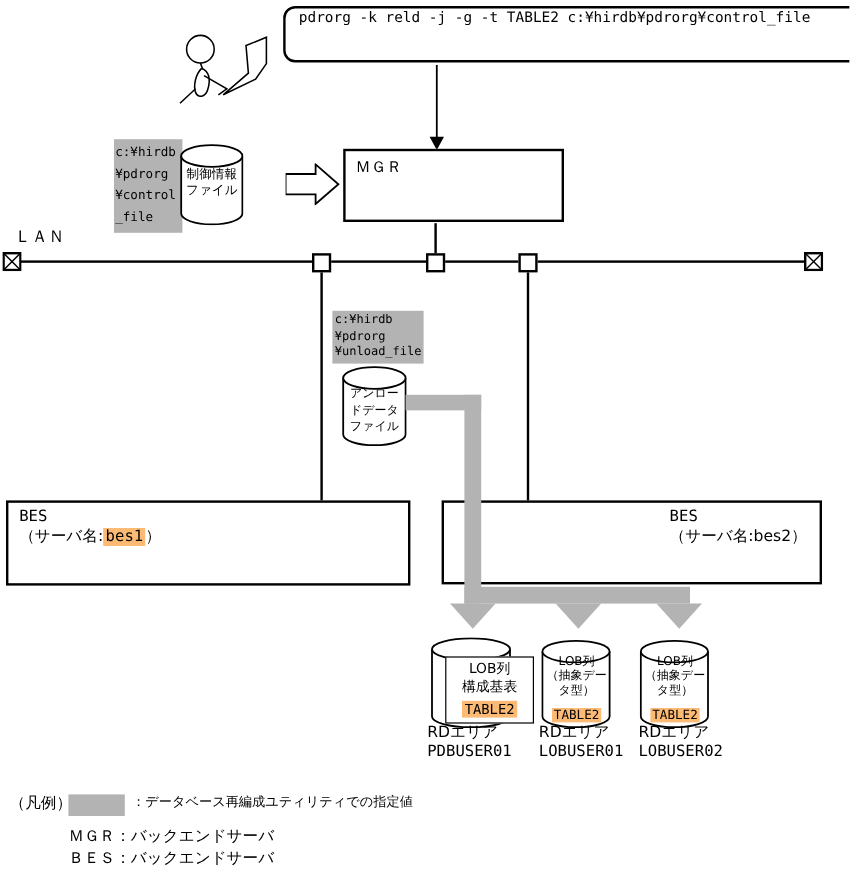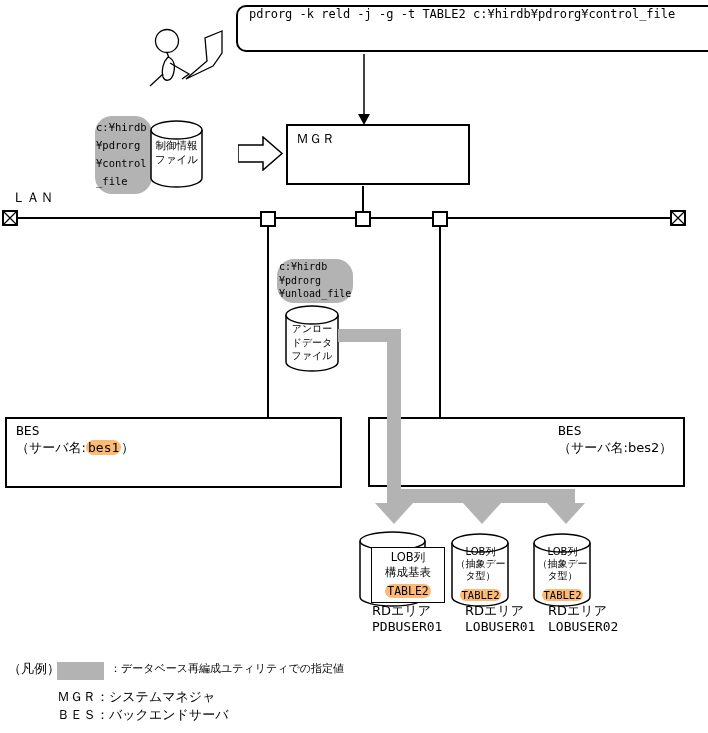--- a/index.html
+++ b/index.html
@@ -1,31 +1,31 @@
 <!DOCTYPE html>
 <html><head>
 <meta charset="utf-8">
 <style>
   html,body{margin:0;padding:0;background:#fff;}
   #canvas{position:relative;width:708px;height:733px;background:#fff;overflow:hidden;
           font-family:"DejaVu Sans","Liberation Sans",sans-serif;color:#000;}
   .abs{position:absolute;}
   .pre{white-space:pre-line;}
-  .mono{font-family:"DejaVu Sans Mono","Liberation Mono",monospace;border-radius:17px;}
+  .mono{font-family:"DejaVu Sans Mono","Liberation Mono",monospace;}
   .bubble{left:222px;top:5px;width:469px;height:43px;border:2px solid #000;border-radius:10px;
           display:flex;align-items:flex-start;padding-left:11px;font-size:12px;margin-left:14px;}
   .gray{background:#b3b3b3;}
   .pathblock{font-size:10.5px;line-height:18px;padding:2px 1px;}
   .pathblock2{font-size:10px;line-height:13.5px;padding:1px 2px;}
   .box{border:2px solid #000;box-sizing:border-box;background:#fff;}
   .vline{width:2px;background:#000;}
   .hline{height:2px;background:#000;}
   .cyl-label{text-align:center;}
   .hl{background:#fdba74;padding:0 2px;}
-  .rdlabel div{line-height:16px;font-size:13px;margin-left:16px;}
+  .rdlabel div{line-height:16px;font-size:13px;}
   svg{display:block;}
 </style>
 </head>
 <body>
 
 <div id="canvas">
 
   <div class="abs bubble mono">
     <span>pdrorg -k reld -j -g -t TABLE2 c:¥hirdb¥pdrorg¥control_file</span>
   </div>
@@ -161,16 +161,16 @@
     <div class="mono">LOBUSER01</div>
   </div>
   <div class="abs rdlabel" style="left:532px;top:603px;">
     <div>RDエリア</div>
     <div class="mono">LOBUSER02</div>
   </div>
 
   <div class="abs" style="left:8px;top:660px;font-size:13px;">（凡例）</div>
   <div class="abs gray" style="left:57px;top:662px;width:47px;height:18px;"></div>
   <div class="abs" style="left:110px;top:661px;font-size:11px;">：データベース再編成ユティリティでの指定値</div>
-  <div class="abs" style="left:57px;top:688px;font-size:13px;">ＭＧＲ：システムマネジャ</div>
+  <div class="abs" style="left:57px;top:688px;font-size:13px;">ＭＧＲ：バックエンドサーバ</div>
   <div class="abs" style="left:57px;top:706px;font-size:13px;">ＢＥＳ：バックエンドサーバ</div>
 
 </div>
 
 </body></html>

